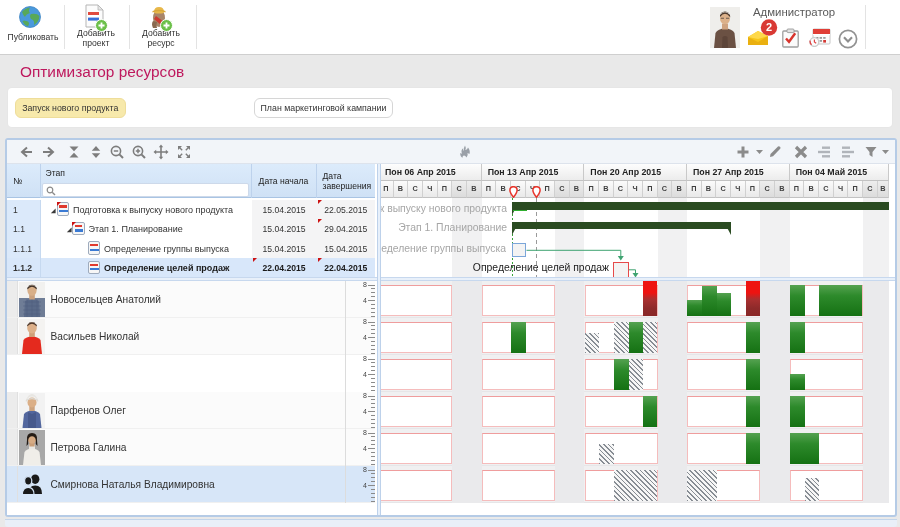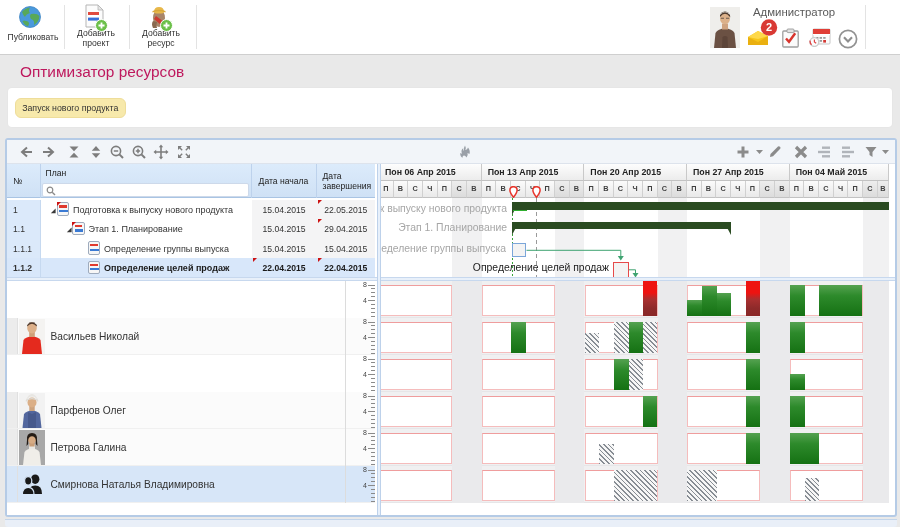--- a/index.html
+++ b/index.html
@@ -162,20 +162,21 @@
   <svg class="abs" style="left:838px;top:29px" width="20" height="20" viewBox="0 0 20 20">
 <circle cx="10" cy="10" r="8.6" fill="none" stroke="#929292" stroke-width="1.7"></circle>
 <path d="M6 8.2 L10 12.4 L14 8.2" fill="none" stroke="#8e8e8e" stroke-width="2.1"></path>
 </svg>
 </div>
 
 <div id="ptitle">Оптимизатор ресурсов</div>
 
 <div id="tabbox">
   <div class="tab act" style="left:7px;width:110.5px">Запуск нового продукта</div>
+  <div class="tab" style="left:246px;width:139px">План маркетинговой кампании</div>
 </div>
 
 <div id="panel">
   <div id="ptoolbar">
       <svg class="ticn" style="left:11px" width="16" height="16" viewBox="0 0 16 16">
         <path d="M14 8 H5 M9 3.5 L4 8 L9 12.5" stroke="#7d7d7d" stroke-width="2" fill="none"></path>
       </svg>
 <svg class="ticn" style="left:34px" width="16" height="16" viewBox="0 0 16 16">
         <path d="M2 8 H11 M7 3.5 L12 8 L7 12.5" stroke="#7d7d7d" stroke-width="2" fill="none"></path>
       </svg>
@@ -299,21 +300,21 @@
       <svg class="abs" style="left:153px;top:21.5px;z-index:12" width="9" height="12" viewBox="0 0 9 12">
 <path d="M4.5 0.7 Q8.1 0.7 8.1 4.3 Q8.1 6.8 4.5 11.2 Q0.9 6.8 0.9 4.3 Q0.9 0.7 4.5 0.7 Z" fill="#fff" stroke="#e8352b" stroke-width="1.5"></path>
 </svg>
   </div>
 
   <div id="lhead">
     <div class="hcell" style="left:0;width:33.5px">
         <div style="margin:12px 0 0 6px">№</div>
       </div>
     <div class="hcell" style="left:33.5px;width:211px">
-        <div style="margin:4px 0 0 5px">План</div>
+        <div style="margin:4px 0 0 5px">Этап</div>
       </div>
     <div class="hcell" style="left:244.5px;width:65px">
         <div style="margin:12px 0 0 0;text-align:center">Дата начала</div>
       </div>
     <div class="hcell" style="left:309.5px;width:58.5px;border-right:none">
         <div style="margin:7px 0 0 6px">Дата<br>завершения</div>
       </div>
     <div id="srch">
         <svg style="position:absolute;left:3px;top:1.5px" width="10" height="10" viewBox="0 0 10 10">
 <circle cx="4" cy="4" r="2.8" fill="none" stroke="#8a8a8a" stroke-width="1.2"></circle>
@@ -363,20 +364,37 @@
 </div>
 <div class="trow sel" style="top:60px">
 <div class="td1"><i class="corn2"></i><span class="tbold">22.04.2015</span></div>
 <div class="td2"><i class="corn2"></i><span class="tbold">22.04.2015</span></div>
 <div class="tnum">1.1.2</div>
 <span class="ticon" style="left:80.5px">
           <i class="il r"></i>
           <i class="il b"></i>
         </span>
 <div class="tname tbold" style="left:97px">Определение целей продаж</div>
+</div>
+<div class="lrow" style="top:83px">
+<div class="gut"></div>
+<div class="photo"><svg width="26" height="35" viewBox="0 0 26 35">
+            <rect width="26" height="35" fill="#f2f1ef"></rect>
+<rect x="0" y="16" width="26" height="19" fill="#6f7d96"></rect>
+<path d="M5 35 L6 19 Q13 15 20 19 L21 35 Z" fill="#5a6a88"></path>
+<g stroke="#49587a" stroke-width="0.6" opacity="0.7">
+              <path d="M4 20 H22 M4 24 H22 M4 28 H22 M4 32 H22"></path>
+              <path d="M8 17 V35 M13 16 V35 M18 17 V35"></path>
+            </g>
+<rect x="10.2" y="12.5" width="5.6" height="5" fill="#caa17e"></rect>
+<ellipse cx="13" cy="8.5" rx="4.6" ry="5.2" fill="#d8af88"></ellipse>
+<path d="M8.2 8 Q8.4 2.8 13 2.8 Q17.6 2.8 17.8 8 Q17.9 5.5 16.8 4.4 Q13 2.2 9.4 4.6 Q8.3 5.8 8.2 8Z" fill="#3c2f26"></path>
+<path d="M8.3 7.5 Q13 1.8 17.7 7.5 L17.7 5.8 Q13 1 8.3 5.8 Z" fill="#3c2f26"></path>
+          </svg></div>
+<div class="rname">Новосельцев Анатолий</div>
 </div>
 <div class="lrow" style="top:120px">
 <div class="gut"></div>
 <div class="photo"><svg width="26" height="35" viewBox="0 0 26 35">
             <rect width="26" height="35" fill="#f4f3f1"></rect>
 <path d="M3 35 L4.5 21 Q7 17.5 13 17.5 Q19 17.5 21.5 21 L23 35 Z" fill="#e42a1e"></path>
 <rect x="10.2" y="13" width="5.6" height="5" fill="#cf9f78"></rect>
 <ellipse cx="13" cy="9" rx="4.8" ry="5.4" fill="#ddb089"></ellipse>
 <path d="M8.1 8.6 Q8.2 3 13 3 Q17.8 3 17.9 8.6 Q18 5.6 16.6 4.5 Q13 2.4 9.4 4.7 Q8.2 5.8 8.1 8.6Z" fill="#4a3426"></path>
 <path d="M8.2 7.6 Q13 2 17.8 7.6 L17.8 6 Q13 1.2 8.2 6 Z" fill="#4a3426"></path>

